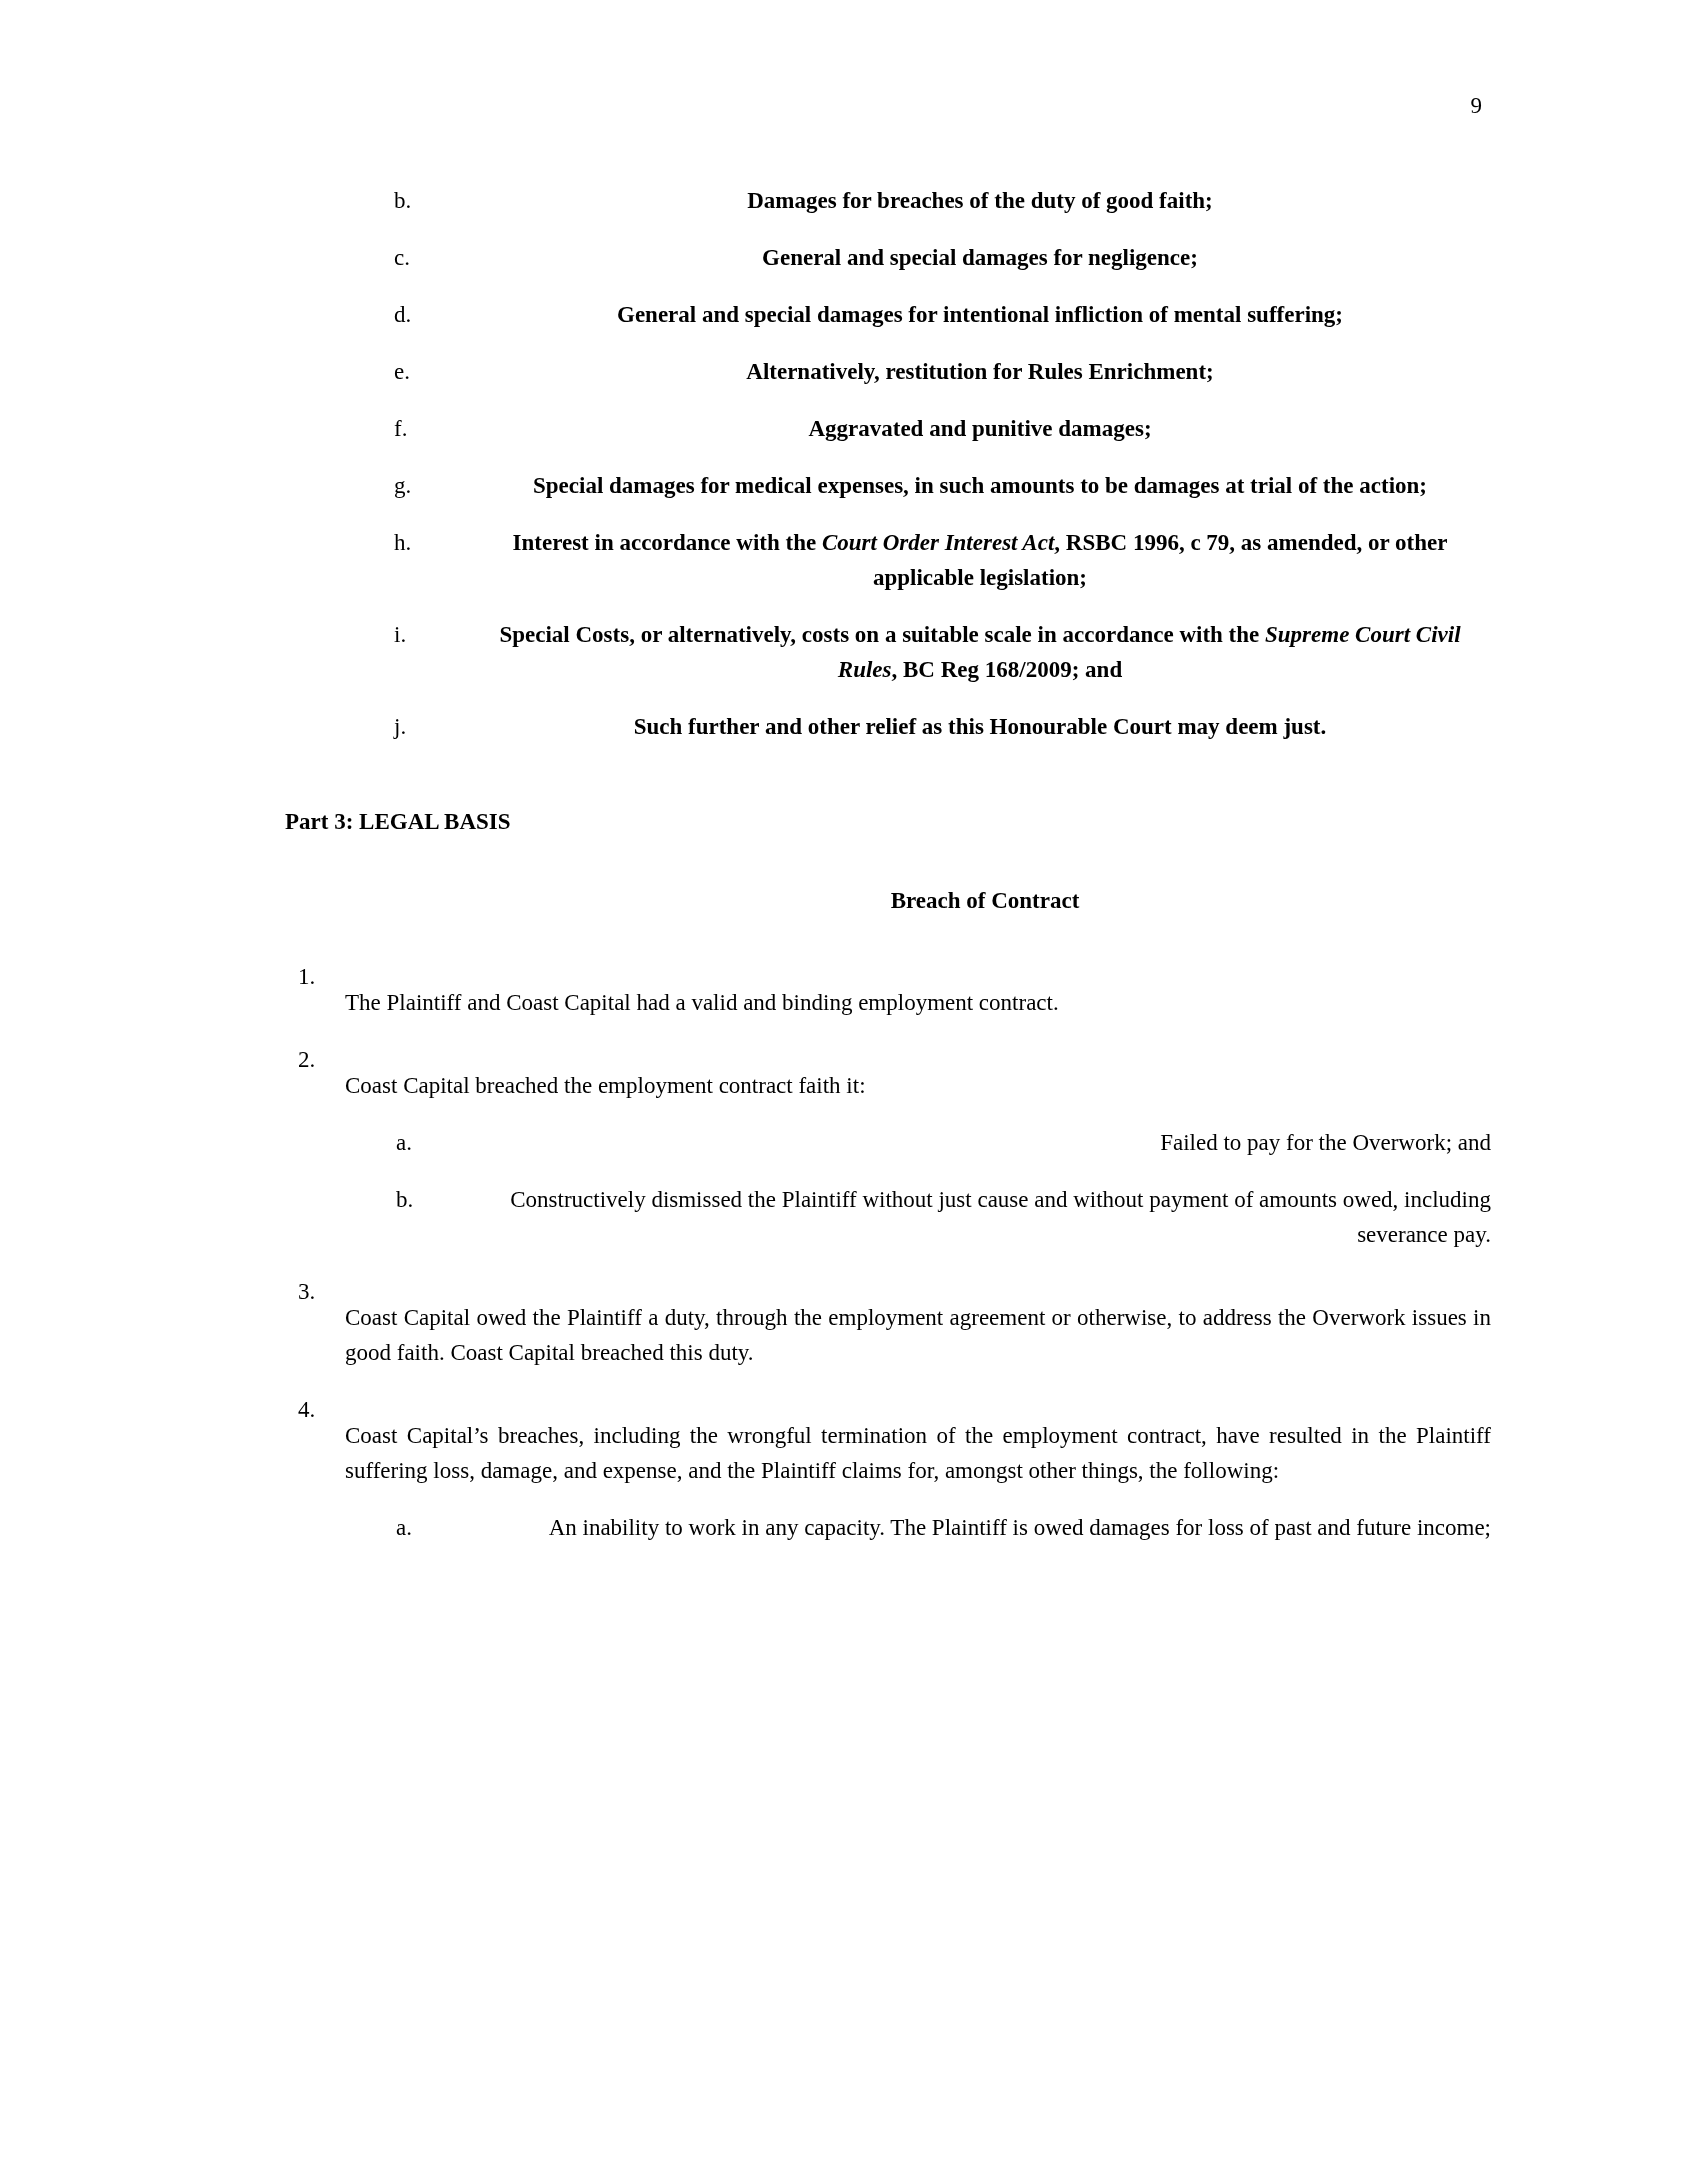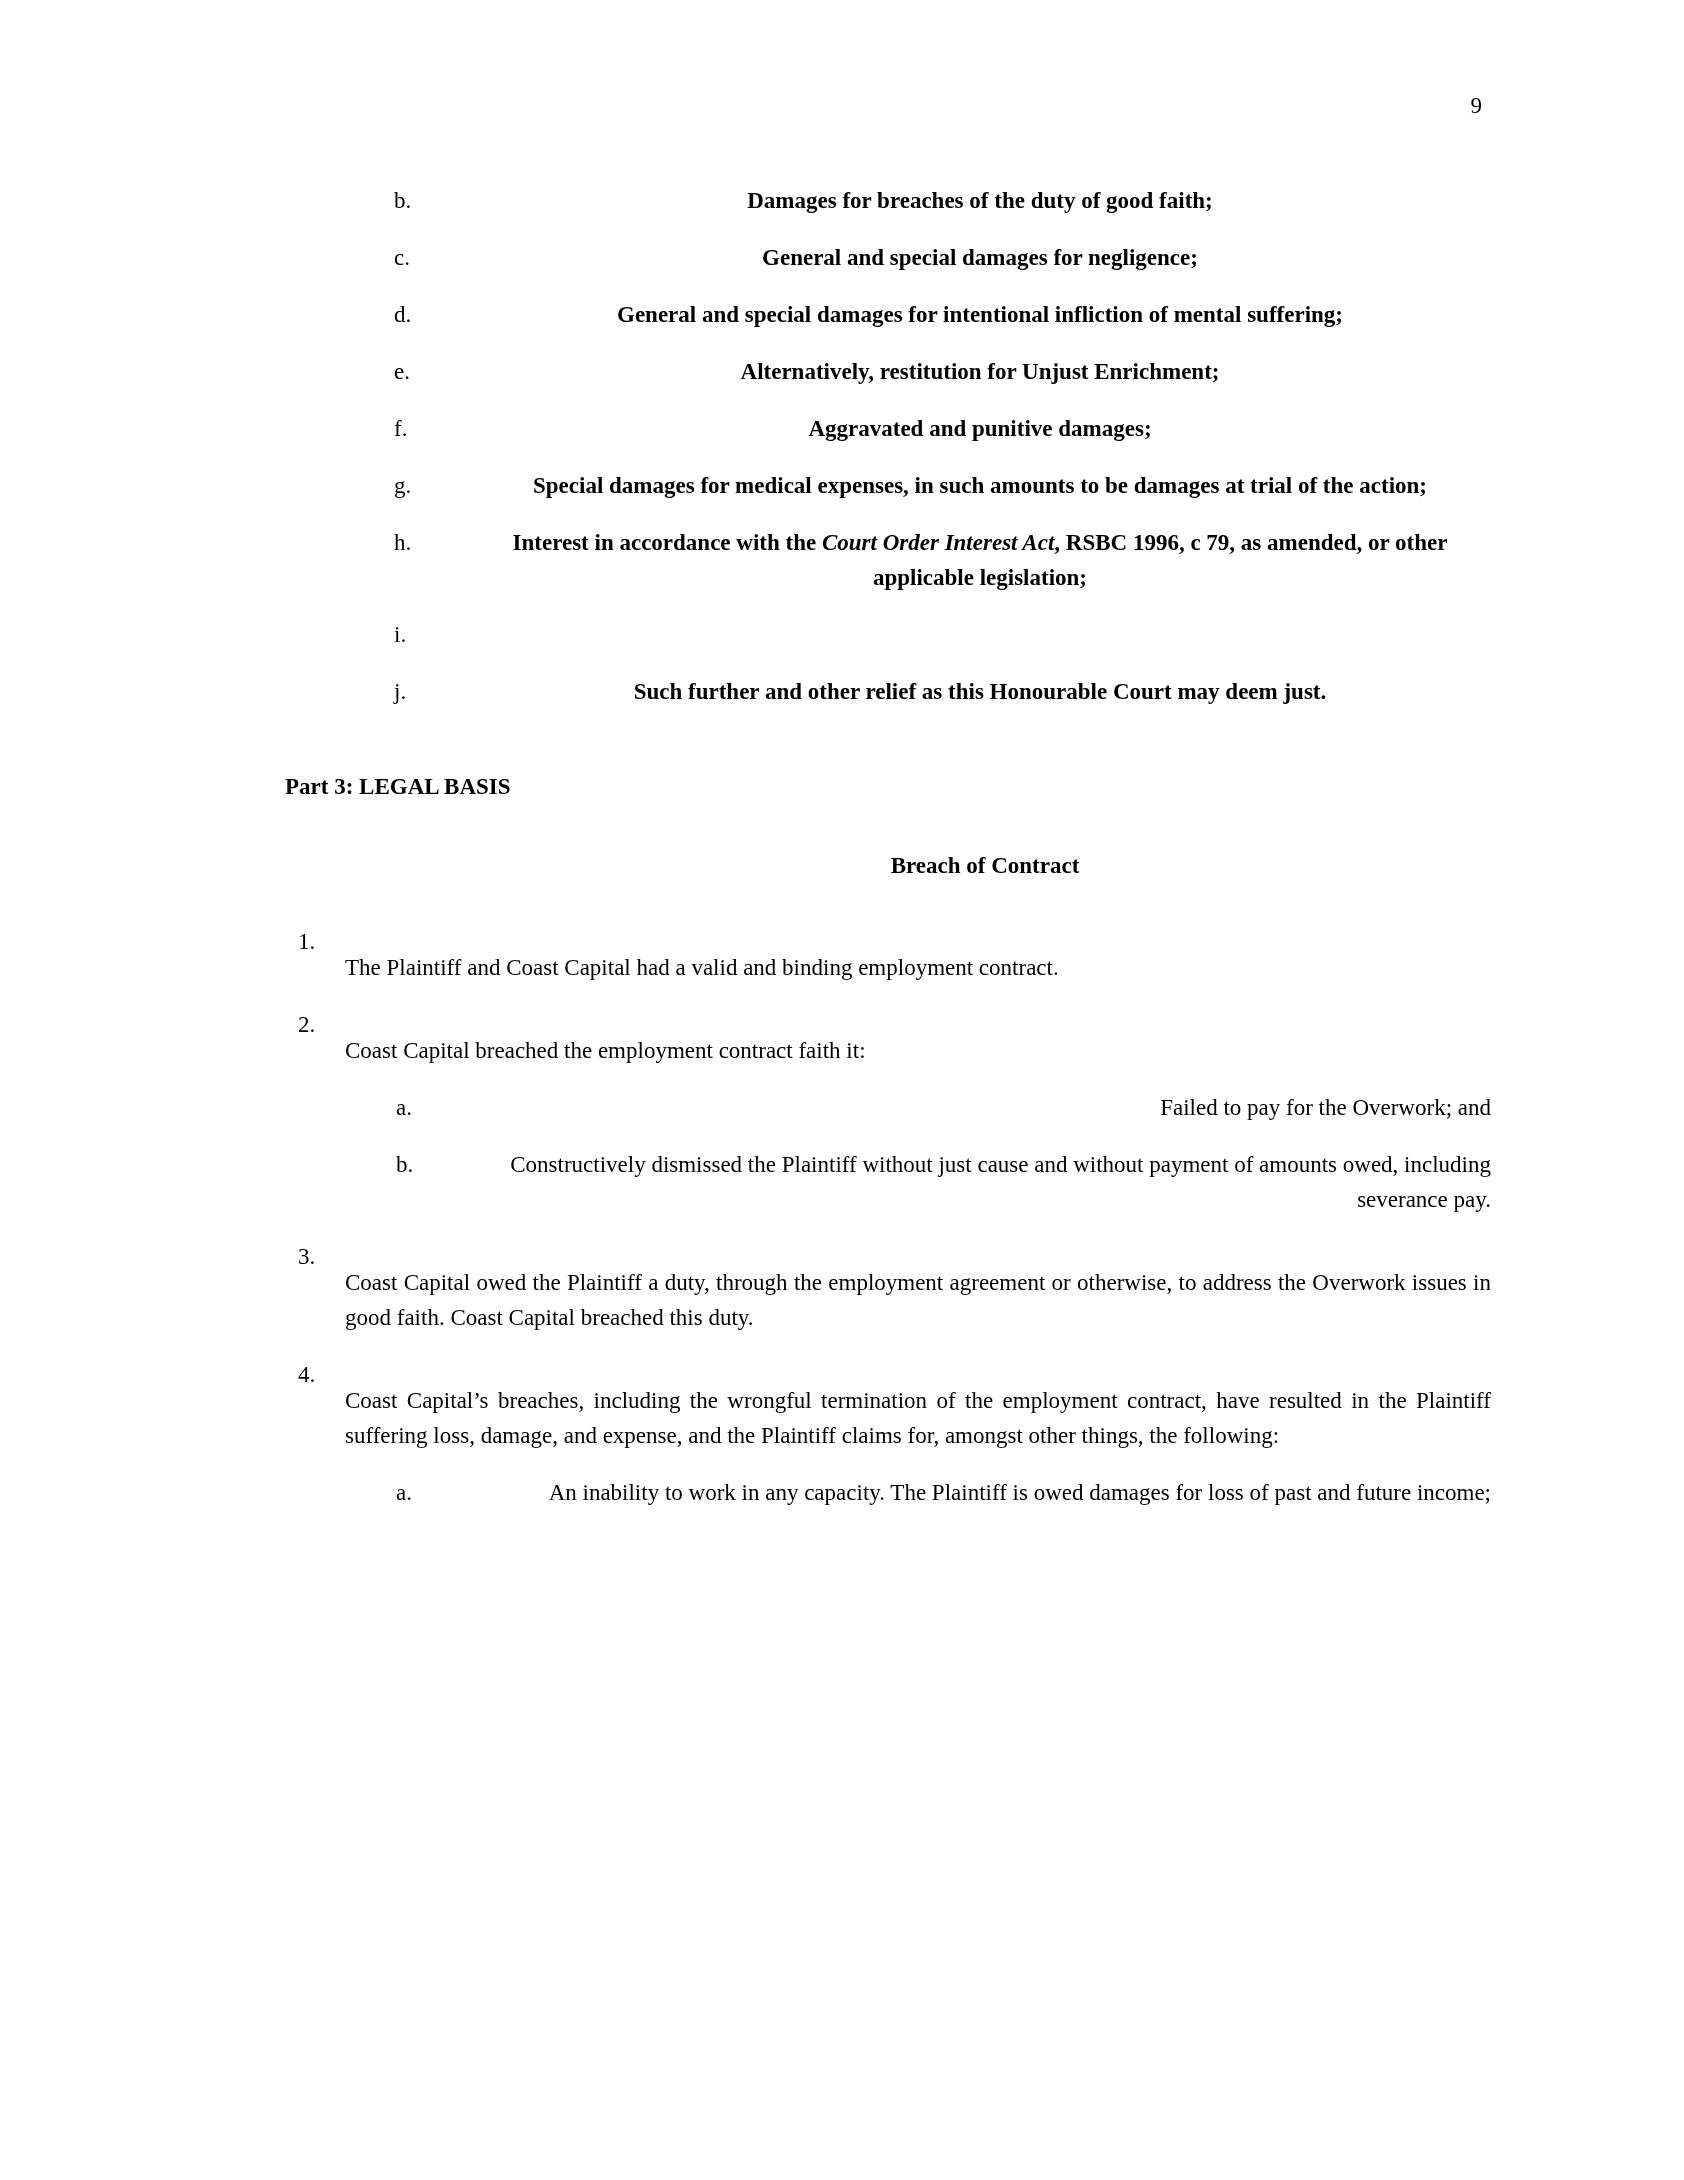--- a/index.html
+++ b/index.html
@@ -136,40 +136,41 @@
         <span class="body-text">General and special damages for negligence;</span>
       </div>
 
       <div class="row lvl-alpha">
         <span class="marker">d.</span>
         <span class="body-text">General and special damages for intentional infliction of mental suffering;</span>
       </div>
 
       <div class="row lvl-alpha">
         <span class="marker">e.</span>
-        <span class="body-text">Alternatively, restitution for Unjust Enrichment;</span>
+        <span class="body-text">Alternatively, restitution for Rules Enrichment;</span>
       </div>
 
       <div class="row lvl-alpha">
         <span class="marker">f.</span>
         <span class="body-text">Aggravated and punitive damages;</span>
       </div>
 
       <div class="row lvl-alpha">
         <span class="marker">g.</span>
         <span class="body-text">Special damages for medical expenses, in such amounts to be damages at trial of the action;</span>
       </div>
 
       <div class="row lvl-alpha">
         <span class="marker">h.</span>
         <span class="body-text"><span>Interest in accordance with the </span><i>Court Order Interest Act</i><span>, RSBC 1996, c 79, as amended, or other applicable legislation;</span></span>
       </div>
 
       <div class="row lvl-alpha">
         <span class="marker">i.</span>
+        <span class="body-text"><span>Special Costs, or alternatively, costs on a suitable scale in accordance with the </span><i>Supreme Court Civil Rules</i><span>, BC Reg 168/2009; and</span></span>
       </div>
 
       <div class="row lvl-alpha">
         <span class="marker">j.</span>
         <span class="body-text">Such further and other relief as this Honourable Court may deem just.</span>
       </div>
 
     </div>
 
     <div class="heading heading-part">Part 3: LEGAL BASIS</div>

